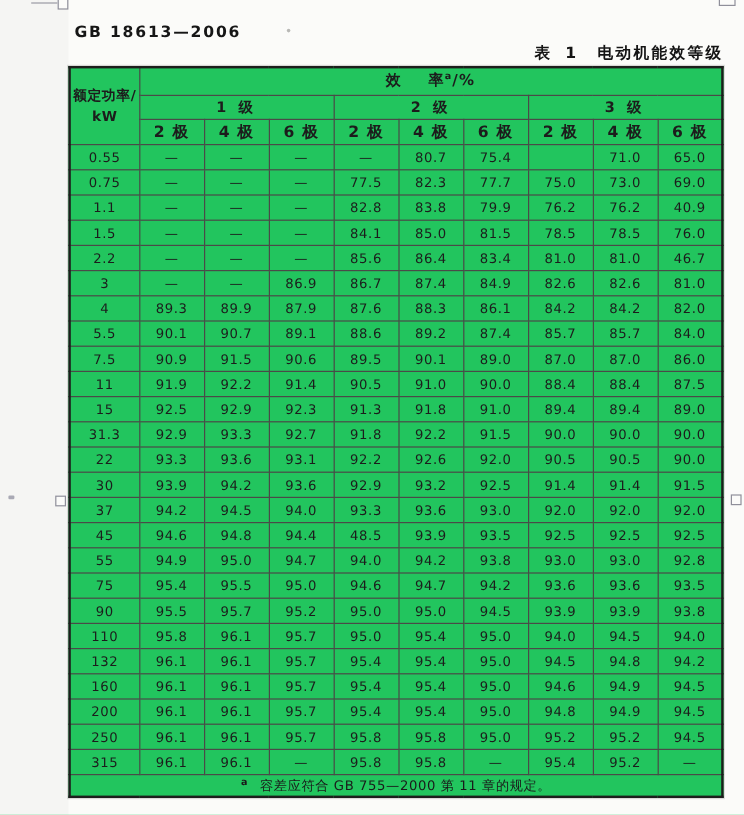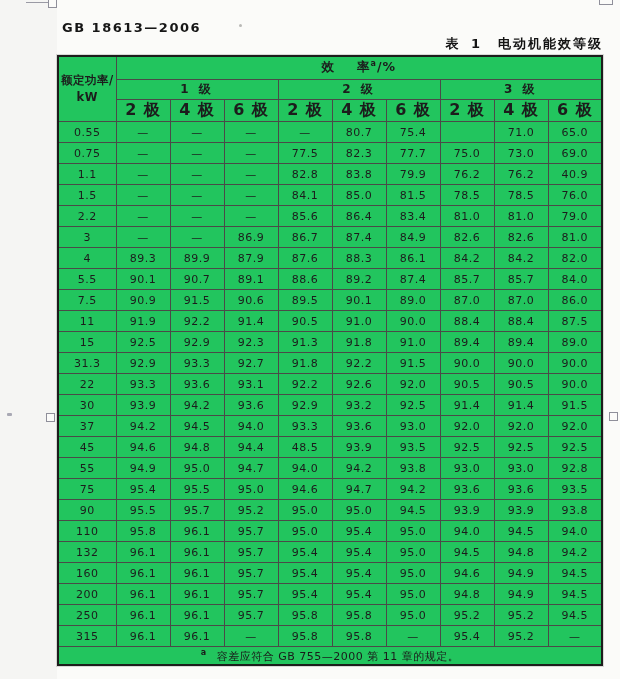--- a/index.html
+++ b/index.html
@@ -36,21 +36,21 @@
   }
   table.eff-table{border:2px solid #1d1d1c;outline:1px solid #55555233;}
   col.c-power{width:58px;}
   col.c-val{width:54px;}
 
   th.corner{font-size:11.5px;font-weight:bold;line-height:1.5;letter-spacing:0.5px;}
   th.eff-head{height:22px;font-size:12.5px;font-weight:bold;letter-spacing:1px;margin-top:16px;}
   th.eff-head .eff-gap{display:inline-block;width:22px;}
   th.eff-head sup{font-size:8px;font-weight:bold;}
   th.grade{height:19px;font-size:12px;font-weight:bold;letter-spacing:3px;}
-  th.pole{height:20px;font-size:16px;font-weight:bold;letter-spacing:1px;}
+  th.pole{height:20px;font-size:13px;font-weight:bold;letter-spacing:1px;}
 
   td.power{height:20px;font-size:11px;letter-spacing:0.5px;}
   td.val{height:20px;font-size:11px;letter-spacing:0.5px;}
 
   td.footnote-cell{
     height:17px;text-align:left;font-size:11px;letter-spacing:0.5px;
     padding-left:58px;font-weight:500;color:#1a1a1a;
   }
   td.footnote-cell sup{font-size:8px;font-weight:bold;margin-right:10px;}
 
@@ -175,21 +175,21 @@
       <tr>
         <td class="power">2.2</td>
         <td class="val">—</td>
         <td class="val">—</td>
         <td class="val">—</td>
         <td class="val">85.6</td>
         <td class="val">86.4</td>
         <td class="val">83.4</td>
         <td class="val">81.0</td>
         <td class="val">81.0</td>
-        <td class="val">79.0</td>
+        <td class="val">46.7</td>
       </tr>
       <tr>
         <td class="power">3</td>
         <td class="val">—</td>
         <td class="val">—</td>
         <td class="val">86.9</td>
         <td class="val">86.7</td>
         <td class="val">87.4</td>
         <td class="val">84.9</td>
         <td class="val">82.6</td>

